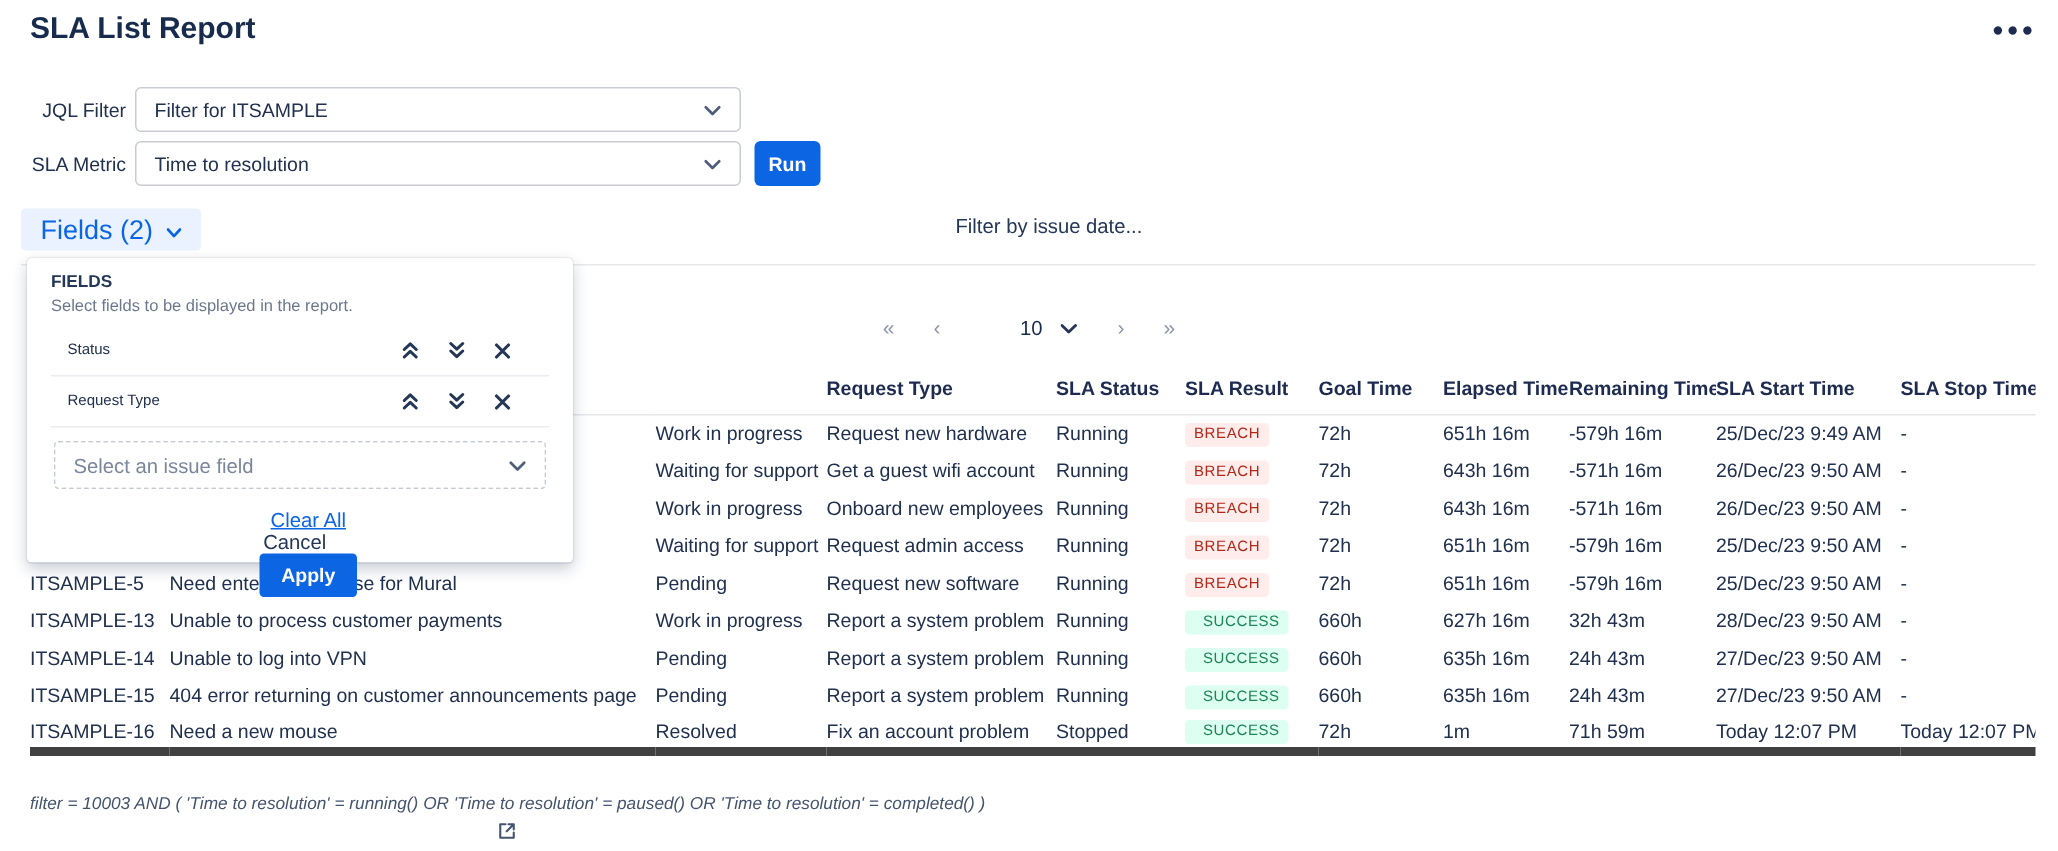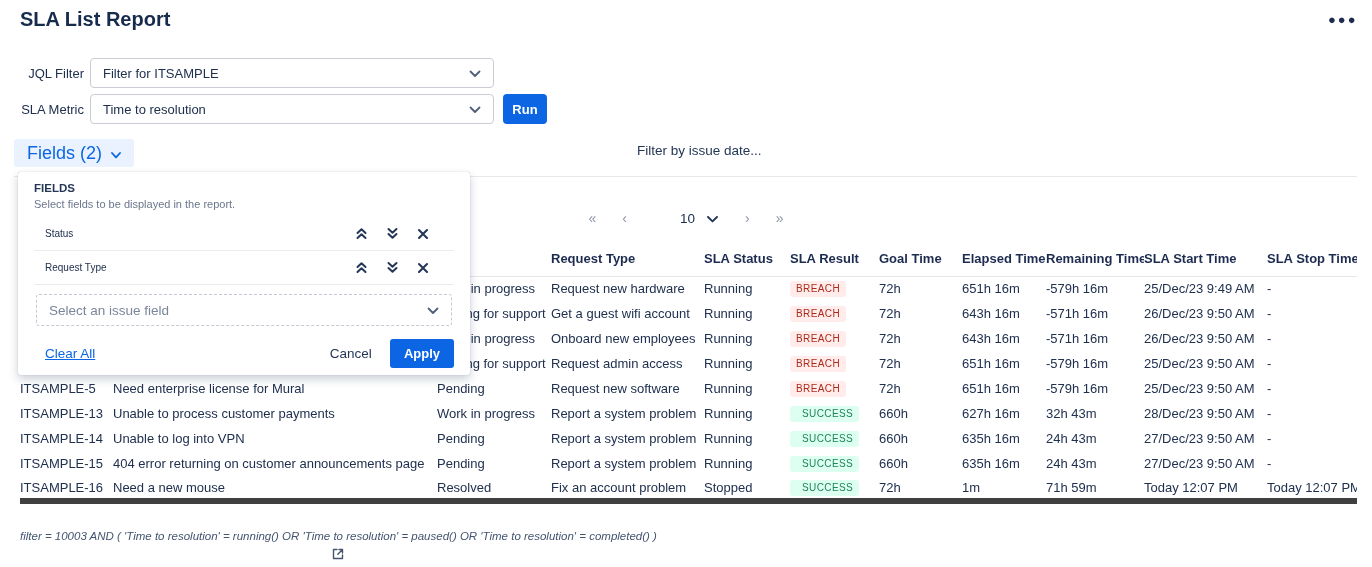--- a/index.html
+++ b/index.html
@@ -44,36 +44,36 @@
   table.sla td { height:25px; padding:0 6px 0 0; color:#20304f; white-space:nowrap; overflow:hidden;
     vertical-align:middle; }
   table.sla tbody tr:last-child td { border-bottom:6px solid #404040; }
   td.cell-key { color:#1868db; cursor:pointer; }
   .badge { display:inline-block; font-size:10px; font-weight:400; letter-spacing:.4px;
     padding:3px 6px; border-radius:3px; line-height:1; }
   .badge.breach { color:#ae2a19; background:#ffeceb; }
   .badge.success { color:#1f845a; background:#dcfff1;padding-left:12px; }
 
   
-  .popup { position:absolute; left:18px; top:172px; width:452px; height:203px; background:#fff;
+  .popup { position:absolute; left:18px; top:172px; width:364px; height:203px; background:#fff;
     border-radius:3px; box-shadow:0 4px 10px rgba(9,30,66,.22), 0 0 1px rgba(9,30,66,.3);
     z-index:10; padding:10px 16px 8px; }
   .popup-title { font-size:11.5px; font-weight:700; color:#243757; }
   .popup-sub { font-size:11px; color:#6b778c; margin-top:4px; }
   .field-row { display:flex; align-items:center; justify-content:space-between; height:34px;
     margin-top:0; border-bottom:1px solid #ebecf0; padding:0 24px 0 11px; }
   .field-rows { margin-top:7px; }
   .field-name { font-size:10px; color:#20304f; }
   .field-icons { display:flex; align-items:center; gap:17px; }
   .icon-btn { width:14px; height:14px; display:flex; align-items:center; justify-content:center;
     cursor:pointer; }
   .issue-select { margin:9px 2px 0; height:32px; border:1px dashed #c4cad3; border-radius:3px;
     display:flex; align-items:center; justify-content:space-between; padding:0 12px; cursor:pointer; }
   .issue-select span { font-size:13.5px; color:#7a869a; }
-  .popup-footer { display:flex; align-items:center; margin-top:13px; padding:0 0 0 11px; }
+  .popup-footer { display:flex; align-items:center; margin-top:13px; padding:0 0 0 11px;flex-direction:column; }
   .clear-all { font-size:13.5px; color:#0c66e4; text-decoration:underline; cursor:pointer; }
   .spacer { flex:1; }
   .cancel-btn { font-size:13.5px; color:#243757; background:none; border:none; cursor:pointer;
     margin-right:18px; font-family:inherit; }
   .apply-btn { background:#0c66e4; color:#fff; font-size:13px; font-weight:700; border:none;
     border-radius:3px; padding:7px 14px; cursor:pointer; font-family:inherit; }
 
   
   .jql-footer { position:absolute; left:20px; top:530px; display:flex; align-items:center; gap:6px;flex-direction:column; }
   .jql-text { font-size:11.5px; font-style:italic; color:#44546f; }

